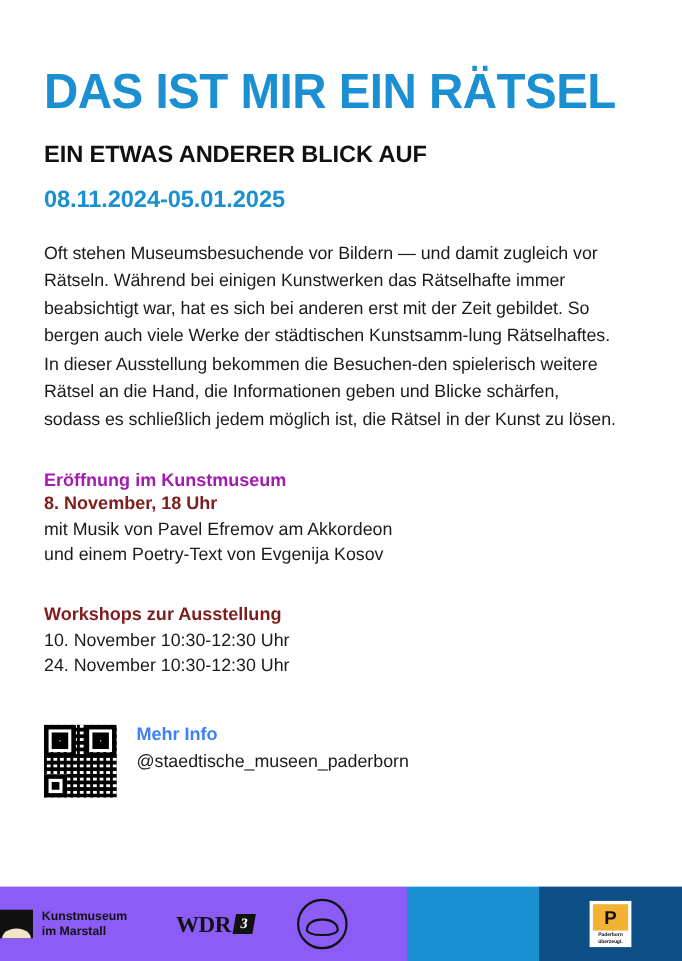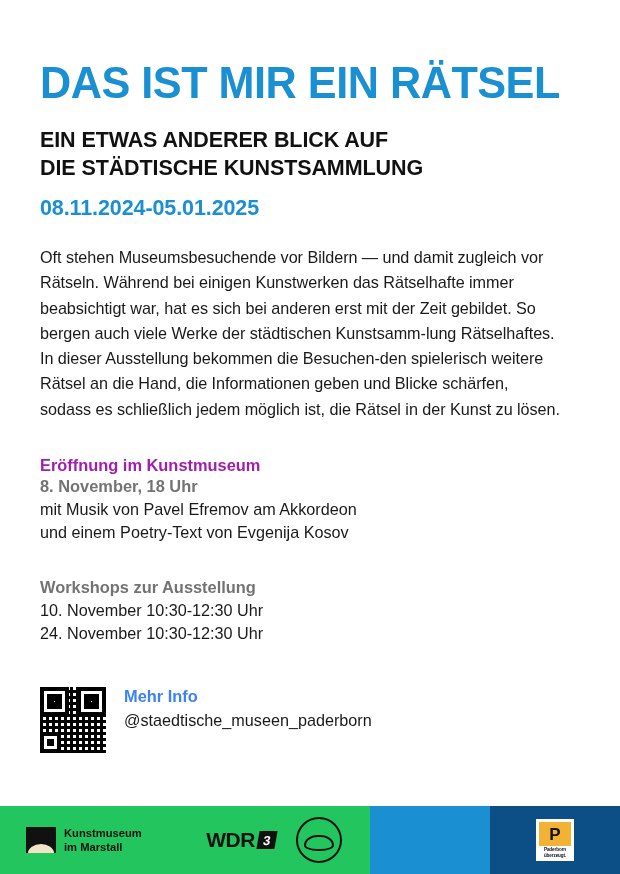--- a/index.html
+++ b/index.html
@@ -65,21 +65,21 @@
   .section { margin-top: 34px; }
   .section-title {
     color: #a21caf;
     font-weight: bold;
     font-size: 16.4px;
     margin-bottom: 2px;
   }
   .section-sub {
     font-weight: bold;
     font-size: 16.4px;
-    color: #737373;
+    color: #7f1d1d;
     margin-bottom: 2px;
   }
   .section-line {
     font-size: 16.2px;
     line-height: 1.42;
     color: #1a1a1a;
   }
 
   
   .info-block {
@@ -133,26 +133,25 @@
   }
 
   
   .footer {
     height: 68px;
     display: flex;
     align-items: stretch;
     margin-top: auto;
   }
   .footer-left {
-    background: #22c55e;
+    background: #8b5cf6;
     flex: 0 0 370px;
     display: flex;
     align-items: center;
     gap: 0;
-    padding-left: 26px;
   }
   .logo-km {
     display: flex;
     align-items: center;
     gap: 8px;
     width: 160px;
   }
   .km-mark {
     width: 30px; height: 26px;
     background: #111;
@@ -171,21 +170,21 @@
     font-size: 11.2px;
     font-weight: bold;
     line-height: 1.25;
     color: #111;
   }
   .logo-wdr {
     display: flex;
     align-items: center;
     gap: 3px;
     width: 110px;
-    justify-content: center;
+    font-family: Liberation Serif, serif;
   }
   .wdr-text {
     font-size: 21px;
     font-weight: bold;
     letter-spacing: -0.5px;
     color: #111;
   }
   .wdr-badge {
     background: #111;
     color: #fff;
@@ -253,21 +252,20 @@
 <body>
 
 <div class="poster">
 
   <div class="content">
 
     <h1 class="headline">DAS IST MIR EIN RÄTSEL</h1>
 
     <div class="subhead">
       <div>EIN ETWAS ANDERER BLICK AUF</div>
-      <div>DIE STÄDTISCHE KUNSTSAMMLUNG</div>
     </div>
 
     <div class="dates">08.11.2024-05.01.2025</div>
 
     <p class="body-text">Oft stehen Museumsbesuchende vor Bildern — und damit zugleich vor Rätseln. Während bei einigen Kunstwerken das Rätselhafte immer beabsichtigt war, hat es sich bei anderen erst mit der Zeit gebildet. So bergen auch viele Werke der städtischen Kunstsamm-lung Rätselhaftes. In dieser Ausstellung bekommen die Besuchen-den spielerisch weitere Rätsel an die Hand, die Informationen geben und Blicke schärfen, sodass es schließlich jedem möglich ist, die Rätsel in der Kunst zu lösen.</p>
 
     <div class="section">
       <div class="section-title">Eröffnung im Kunstmuseum</div>
       <div class="section-sub">8. November, 18 Uhr</div>
       <div class="section-line">mit Musik von Pavel Efremov am Akkordeon</div>

